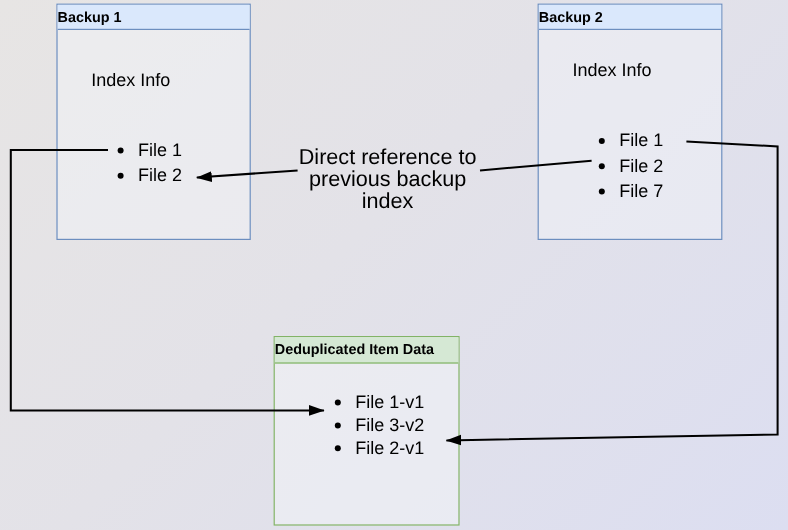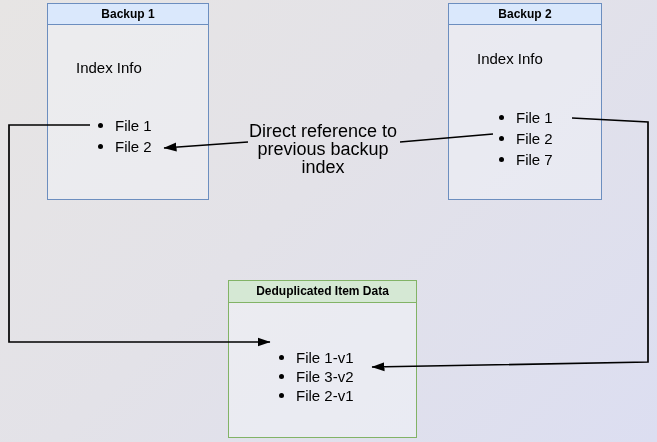--- a/index.html
+++ b/index.html
@@ -32,21 +32,21 @@
     box-sizing: border-box;
     z-index: 2;
   }
   .box.blue  { border-color: #6c8ebf; background: rgba(246,247,252,0.40); }
   .box.green { border-color: #82b366; background: rgba(246,249,250,0.45); }
   .box-header {
     box-sizing: border-box;
     width: 100%;
     font-weight: bold;
     font-size: 12px;
-    text-align: center;
+    text-align: left;
     border-bottom: 1px solid;
   }
   .blue  .box-header { background: #dae8fc; border-color: #6c8ebf; height: 21px; line-height: 20px; }
   .green .box-header { background: #d5e8d4; border-color: #82b366; height: 22px; line-height: 21px; }
   .subtitle {
     position: absolute;
     font-size: 15px;
     white-space: nowrap;
   }
   .filelist {
@@ -66,26 +66,26 @@
   .dot {
     width: 5px; height: 5px;
     border-radius: 50%;
     background: #000;
     margin-left: 50px;
     margin-right: 12px;
     flex: 0 0 auto;
   }
   #backup1 { left: 47px;  top: 3px;   width: 162px; height: 197px; }
   #backup2 { left: 448px; top: 3px;   width: 154px; height: 197px; }
-  #dedup   { left: 228px; top: 280px; width: 189px; height: 158px; }
+  #dedup   { left: 228px; top: 280px; width: 155px; height: 158px; }
   #backup1 .subtitle { left: 28px; top: 55px; }
   #backup2 .subtitle { left: 28px; top: 46px; }
   #backup1 .filelist { top: 111px; }
   #backup2 .filelist { top: 103px; }
-  #dedup   .filelist { top: 67px; text-align: center; }
+  #dedup   .filelist { top: 45px; text-align: center; }
   .edge-label {
     position: absolute;
     left: 238px; top: 122px;
     width: 170px;
     text-align: center;
     font-size: 18px;
     line-height: 18px;
     z-index: 4;
   }
 </style>

